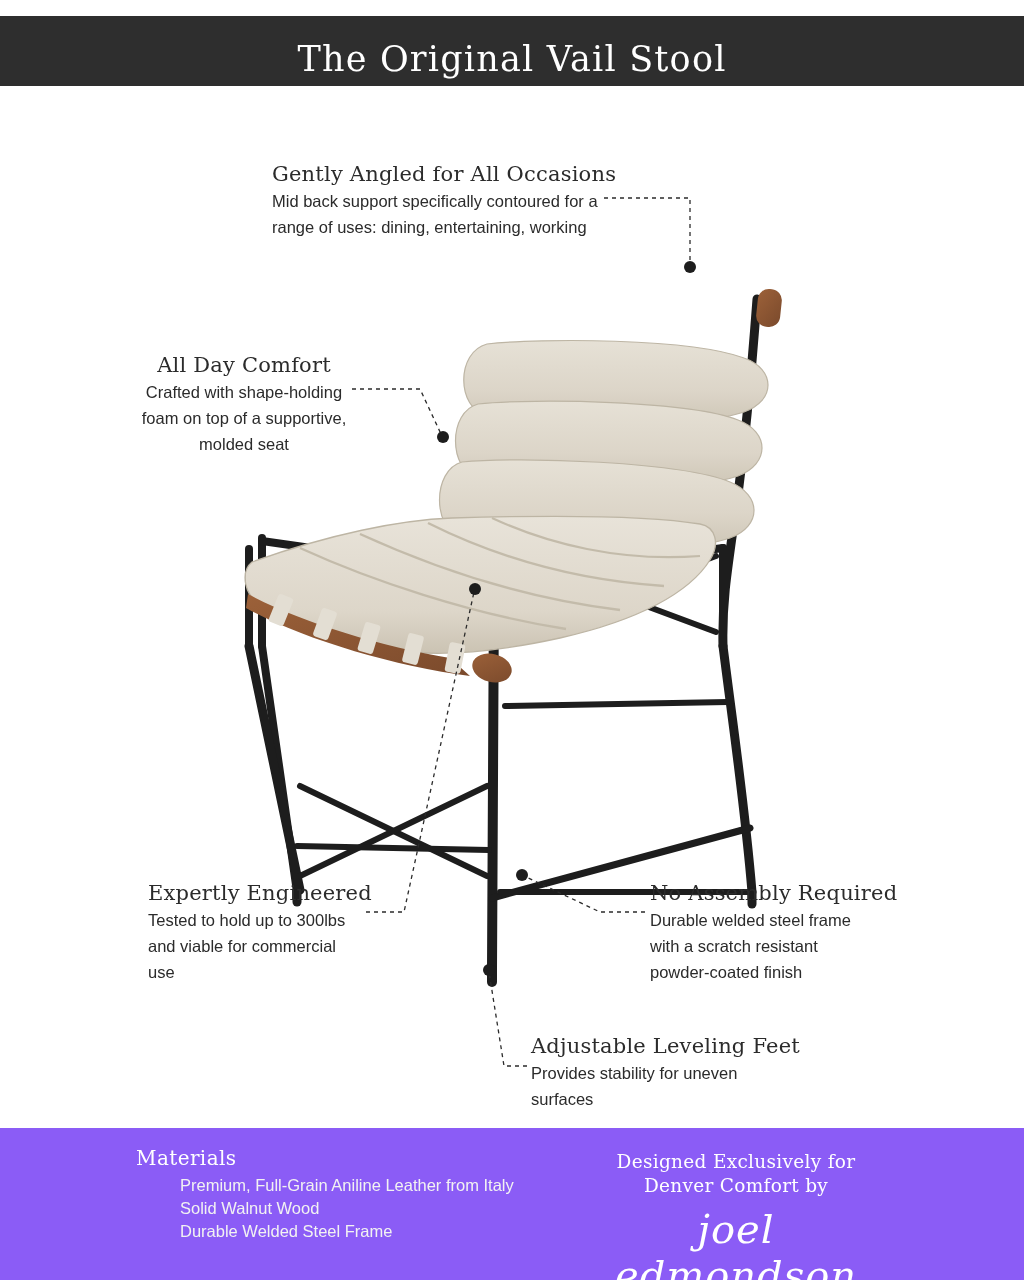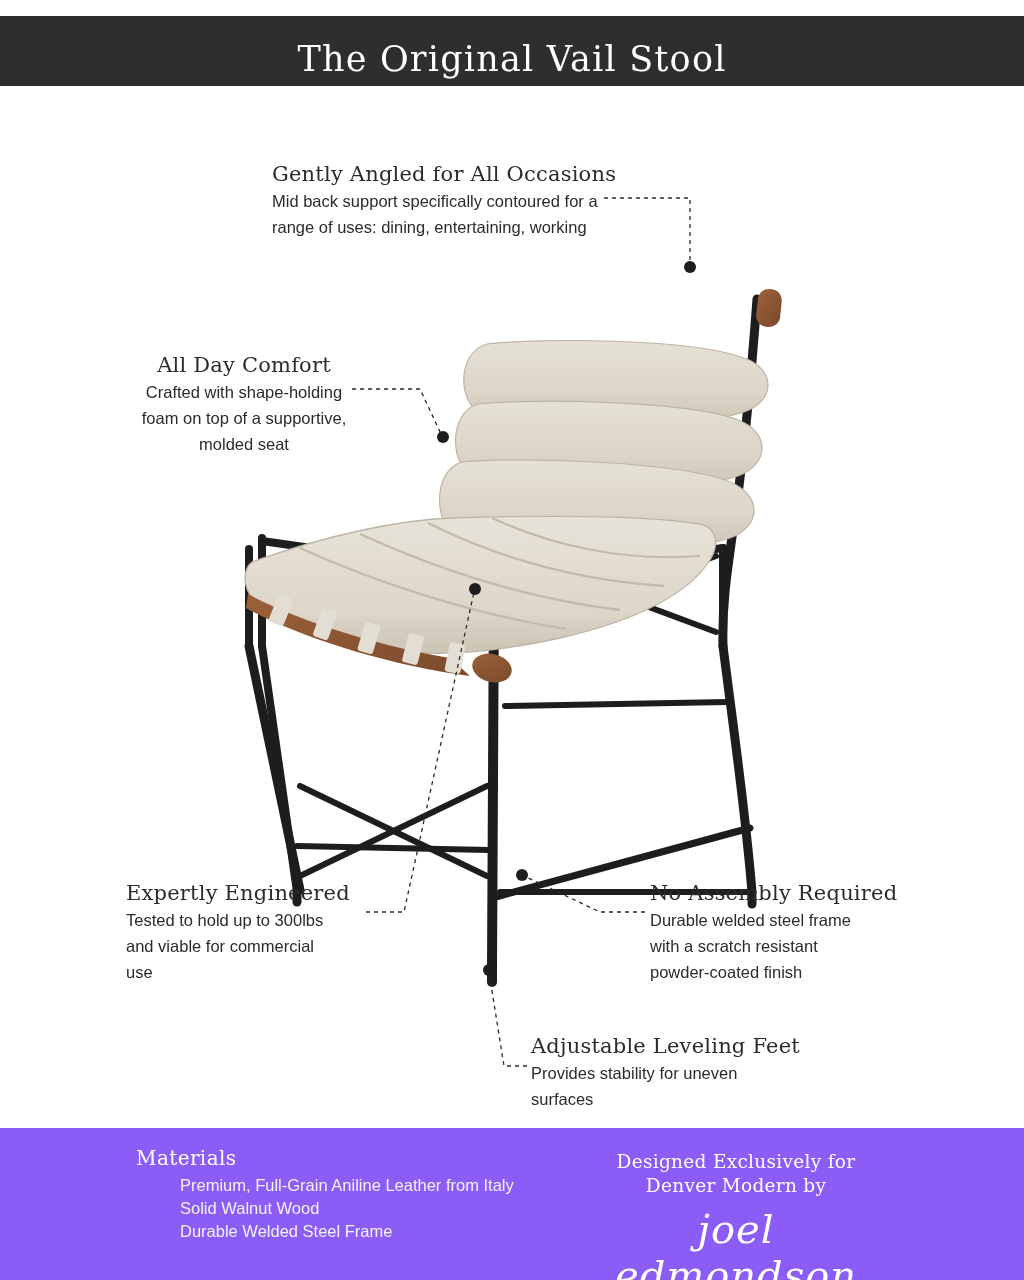--- a/index.html
+++ b/index.html
@@ -112,21 +112,21 @@
   }
   .callout-body {
     font-family: "Liberation Sans", sans-serif;
     font-size: 16.5px;
     line-height: 26px;
     color: #2b2b2b;
   }
 
   #co-angled { left: 272px; top: 76px; }
   #co-comfort { left: 137px; top: 267px; text-align: center; }
-  #co-engineered { left: 126px; top: 795px; }
+  #co-engineered { left: 148px; top: 795px; }
   #co-assembly { left: 650px; top: 795px; }
   #co-feet { left: 531px; top: 948px; }
 </style>
 </head>
 <body>
 
 <div class="header">
   <div class="header-title">The Original Vail Stool</div>
 </div>
 
@@ -281,16 +281,16 @@
 
 <div class="footer">
   <div class="materials-block">
     <div class="materials-title">Materials</div>
     <div class="materials-line">Premium, Full-Grain Aniline Leather from Italy</div>
     <div class="materials-line">Solid Walnut Wood</div>
     <div class="materials-line">Durable Welded Steel Frame</div>
   </div>
   <div class="designer-block">
     <div class="designer-line">Designed Exclusively for</div>
-    <div class="designer-line">Denver Modern by</div>
+    <div class="designer-line">Denver Comfort by</div>
     <div class="designer-name">joel edmondson</div>
   </div>
 </div>
 
 </body></html>

